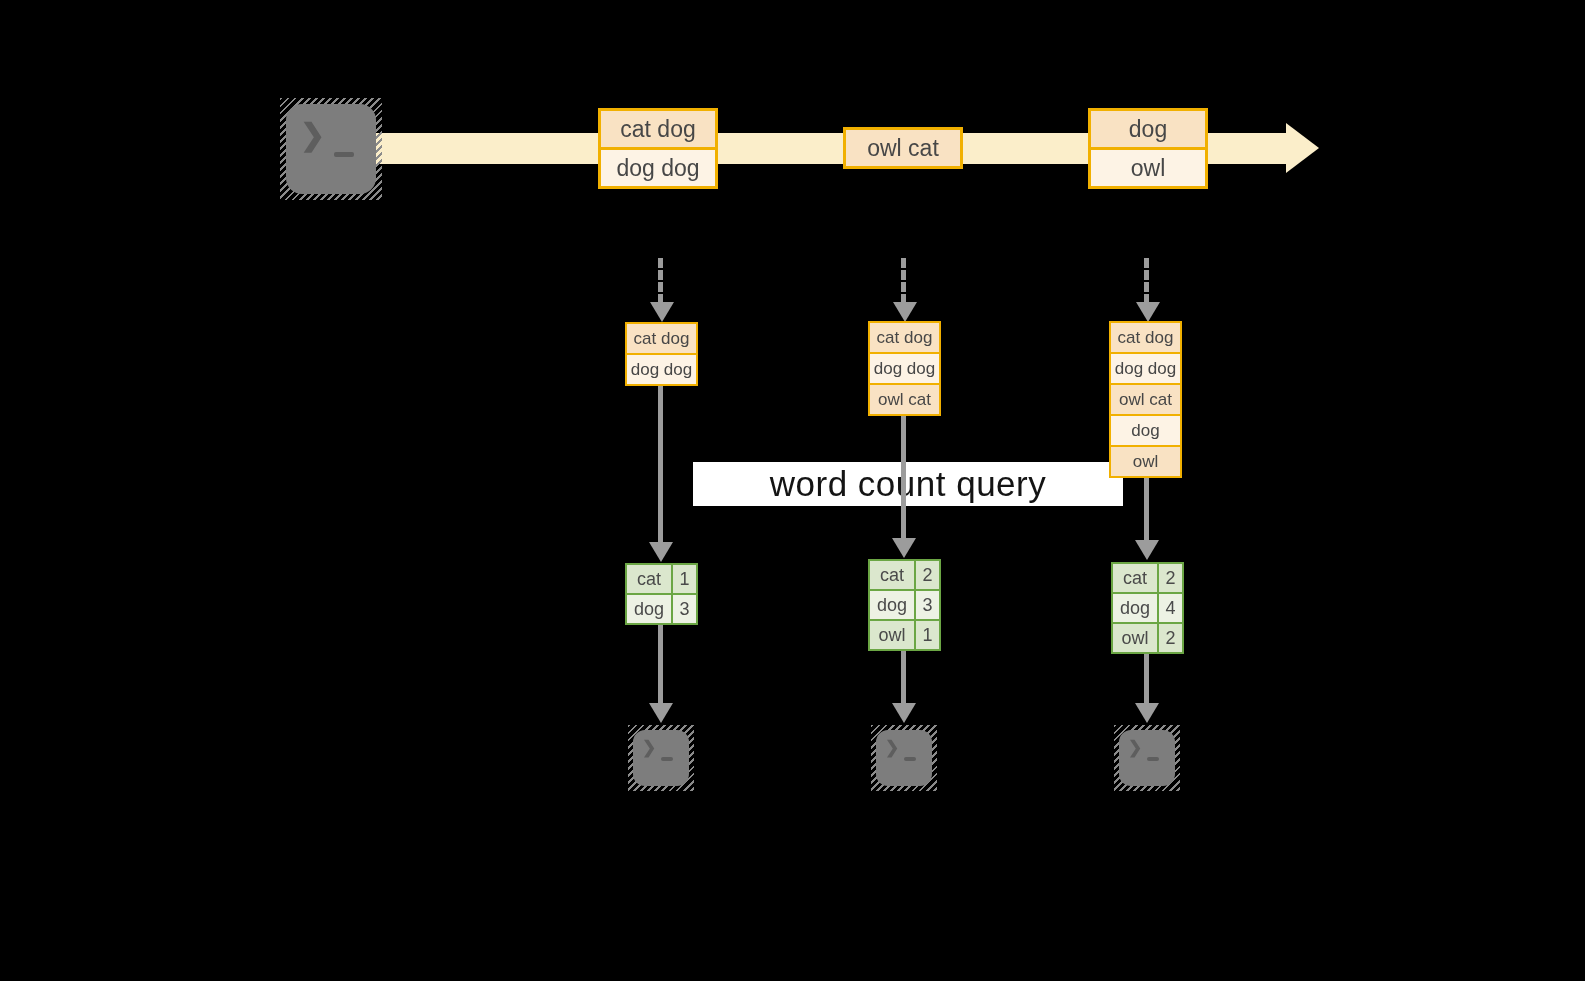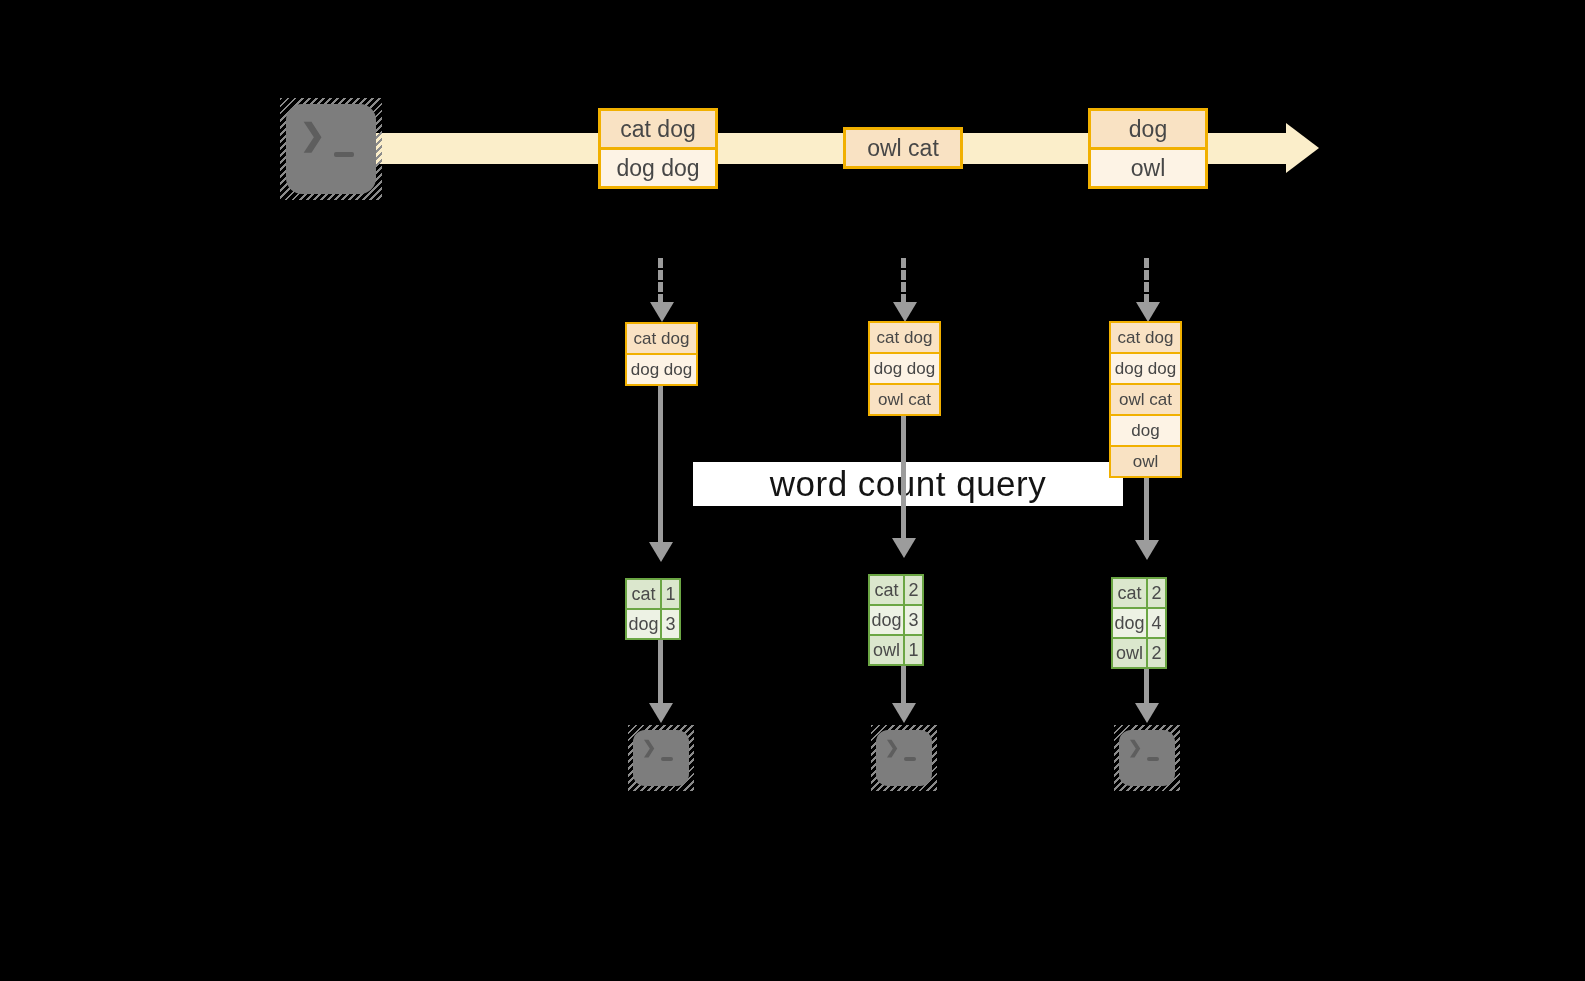--- a/index.html
+++ b/index.html
@@ -35,22 +35,22 @@
   .stack{position:absolute;z-index:3;box-sizing:border-box;width:73px;
          border:2px solid #f1b000;}
   .srow{height:29px;display:flex;align-items:center;justify-content:center;
         font-size:17px;color:#474747;}
   .srow + .srow{border-top:2px solid #f1b000;}
 
   .fill-a{background:#f9e2c3;}
   .fill-b{background:#fdf3e5;}
 
   
-  .gtable{position:absolute;z-index:3;box-sizing:border-box;width:56px;
-          border:2px solid #6ba644;margin-top:15px;}
+  .gtable{position:absolute;z-index:3;box-sizing:border-box;width:73px;
+          border:2px solid #6ba644;}
   .grow{display:flex;height:28px;}
   .grow + .grow{border-top:2px solid #6ba644;}
   .gword{width:44px;display:flex;align-items:center;justify-content:center;
          font-size:18px;color:#4a4a4a;}
   .gcount{width:23px;display:flex;align-items:center;justify-content:center;
           font-size:18px;color:#4a4a4a;border-left:2px solid #6ba644;}
   .gfill-a{background:#dbe7cd;}
   .gfill-b{background:#edf2e4;}
 
   

